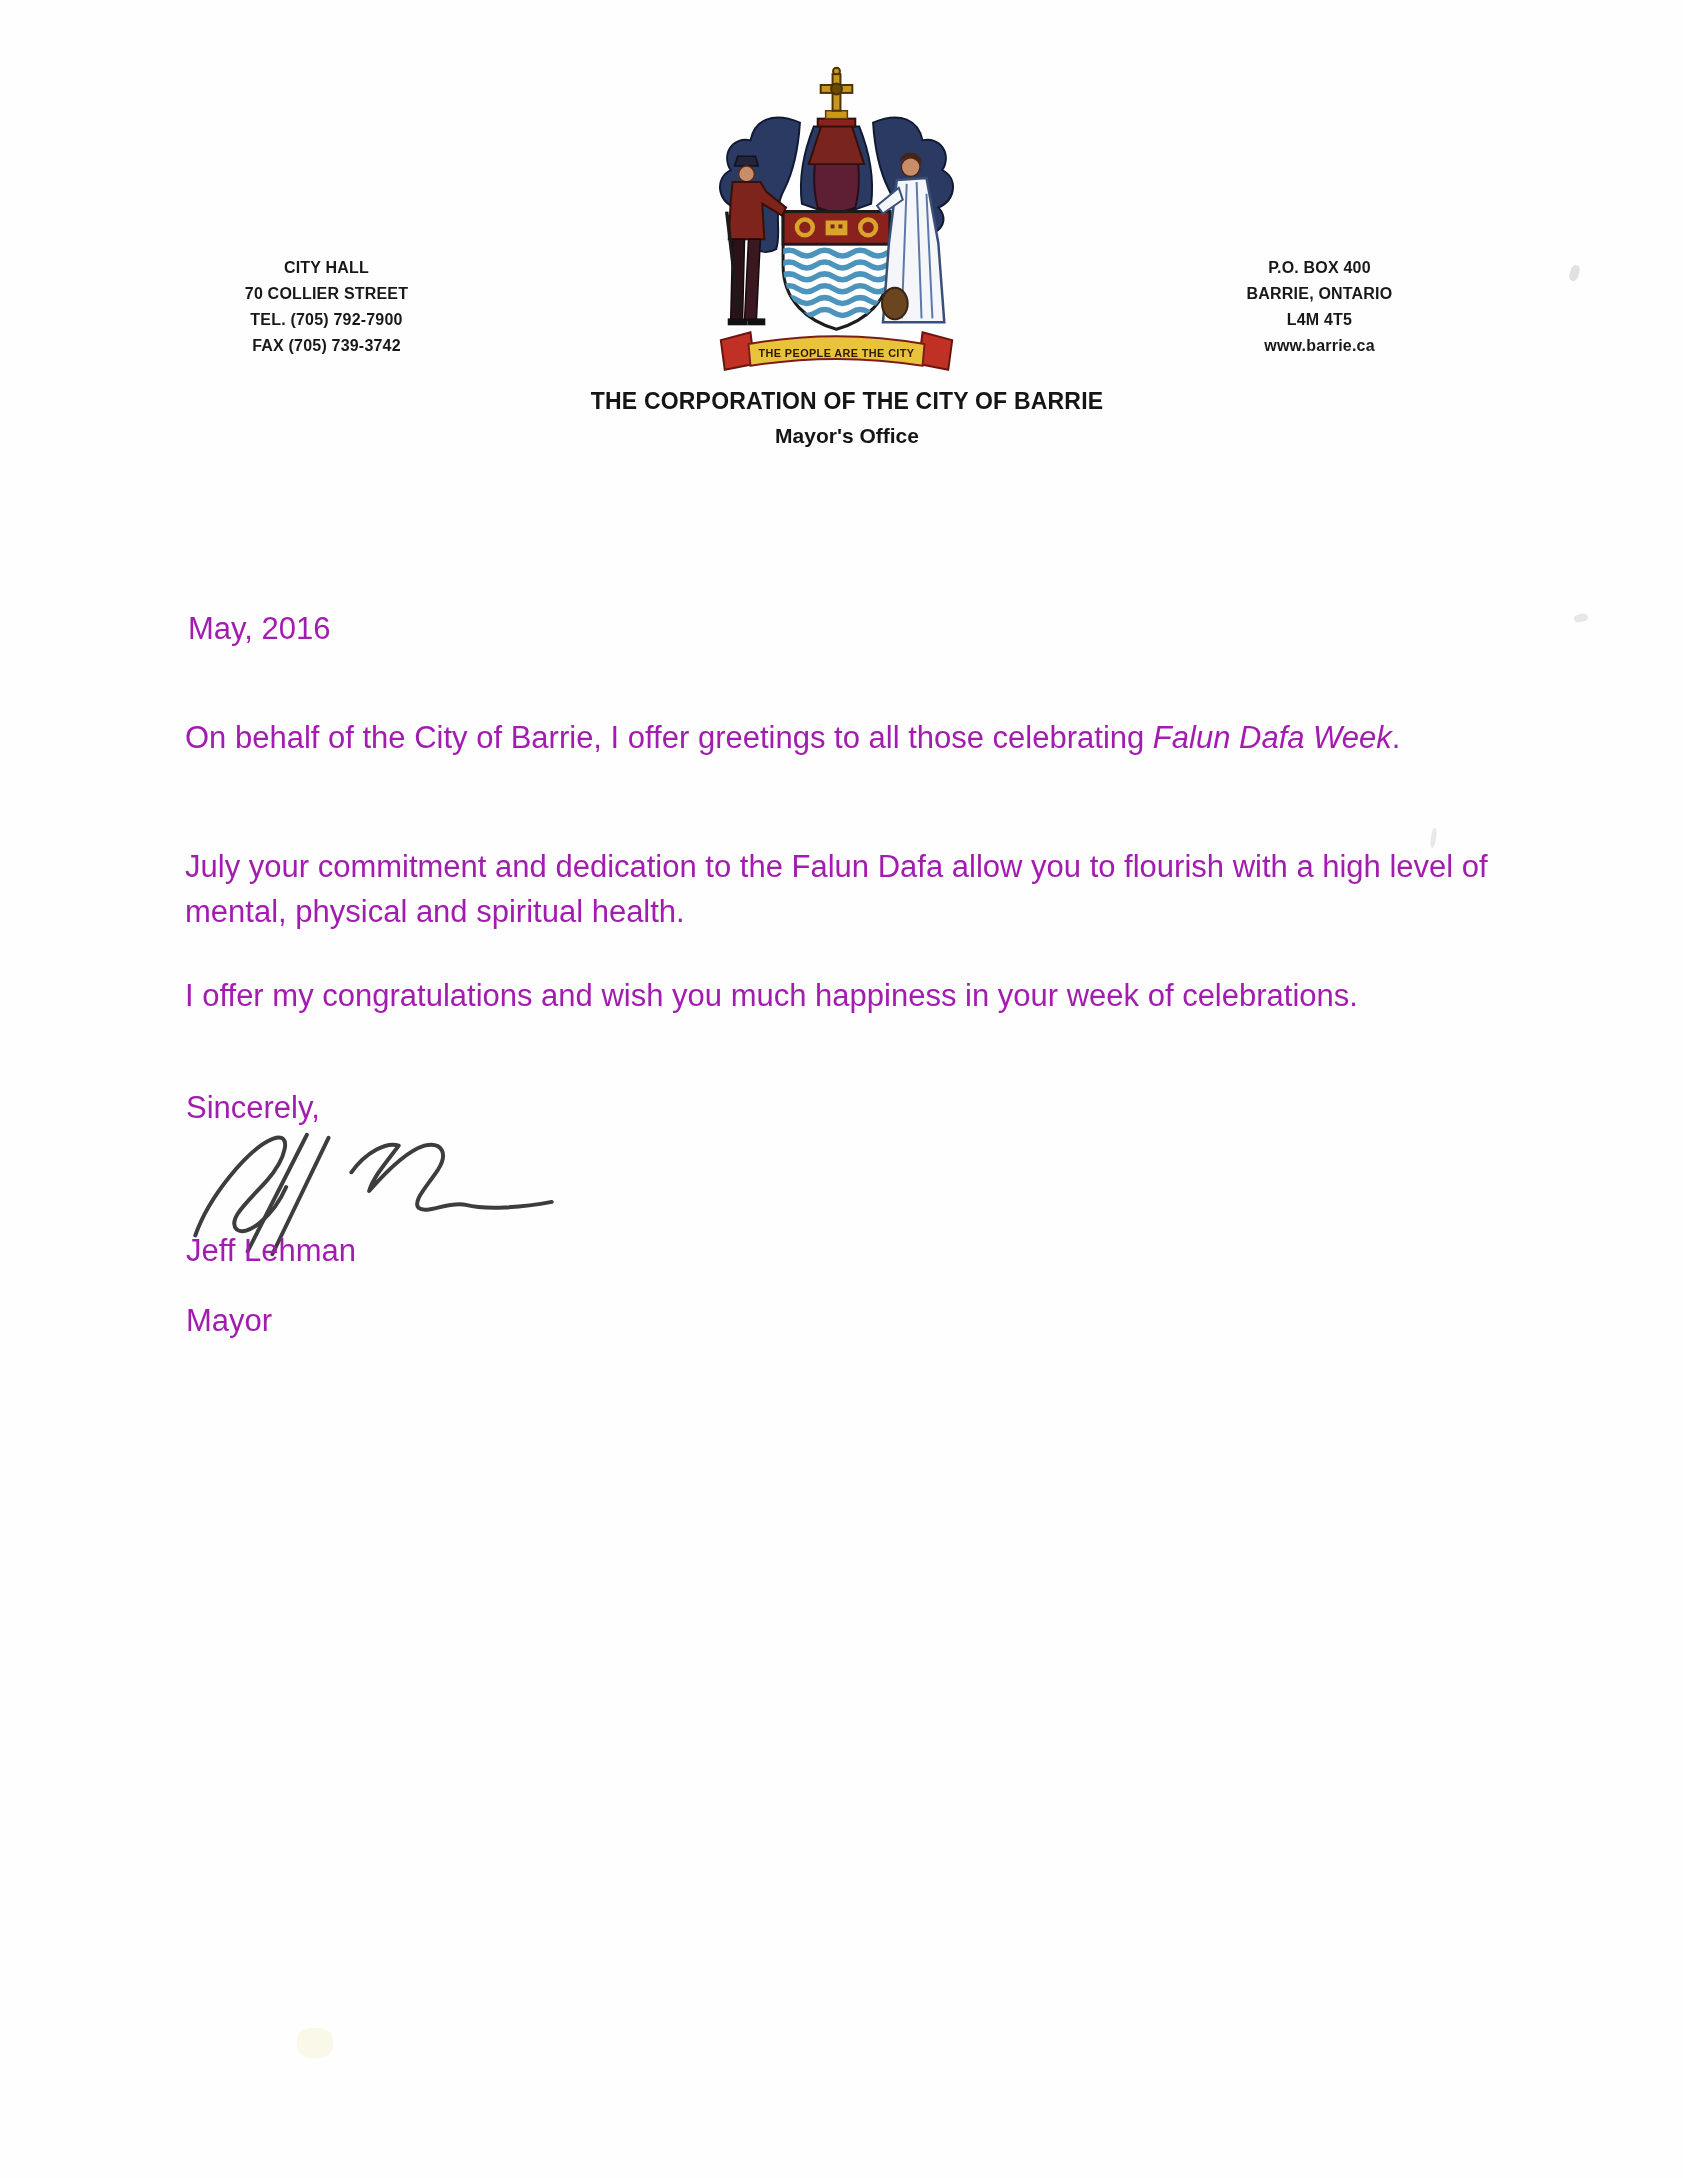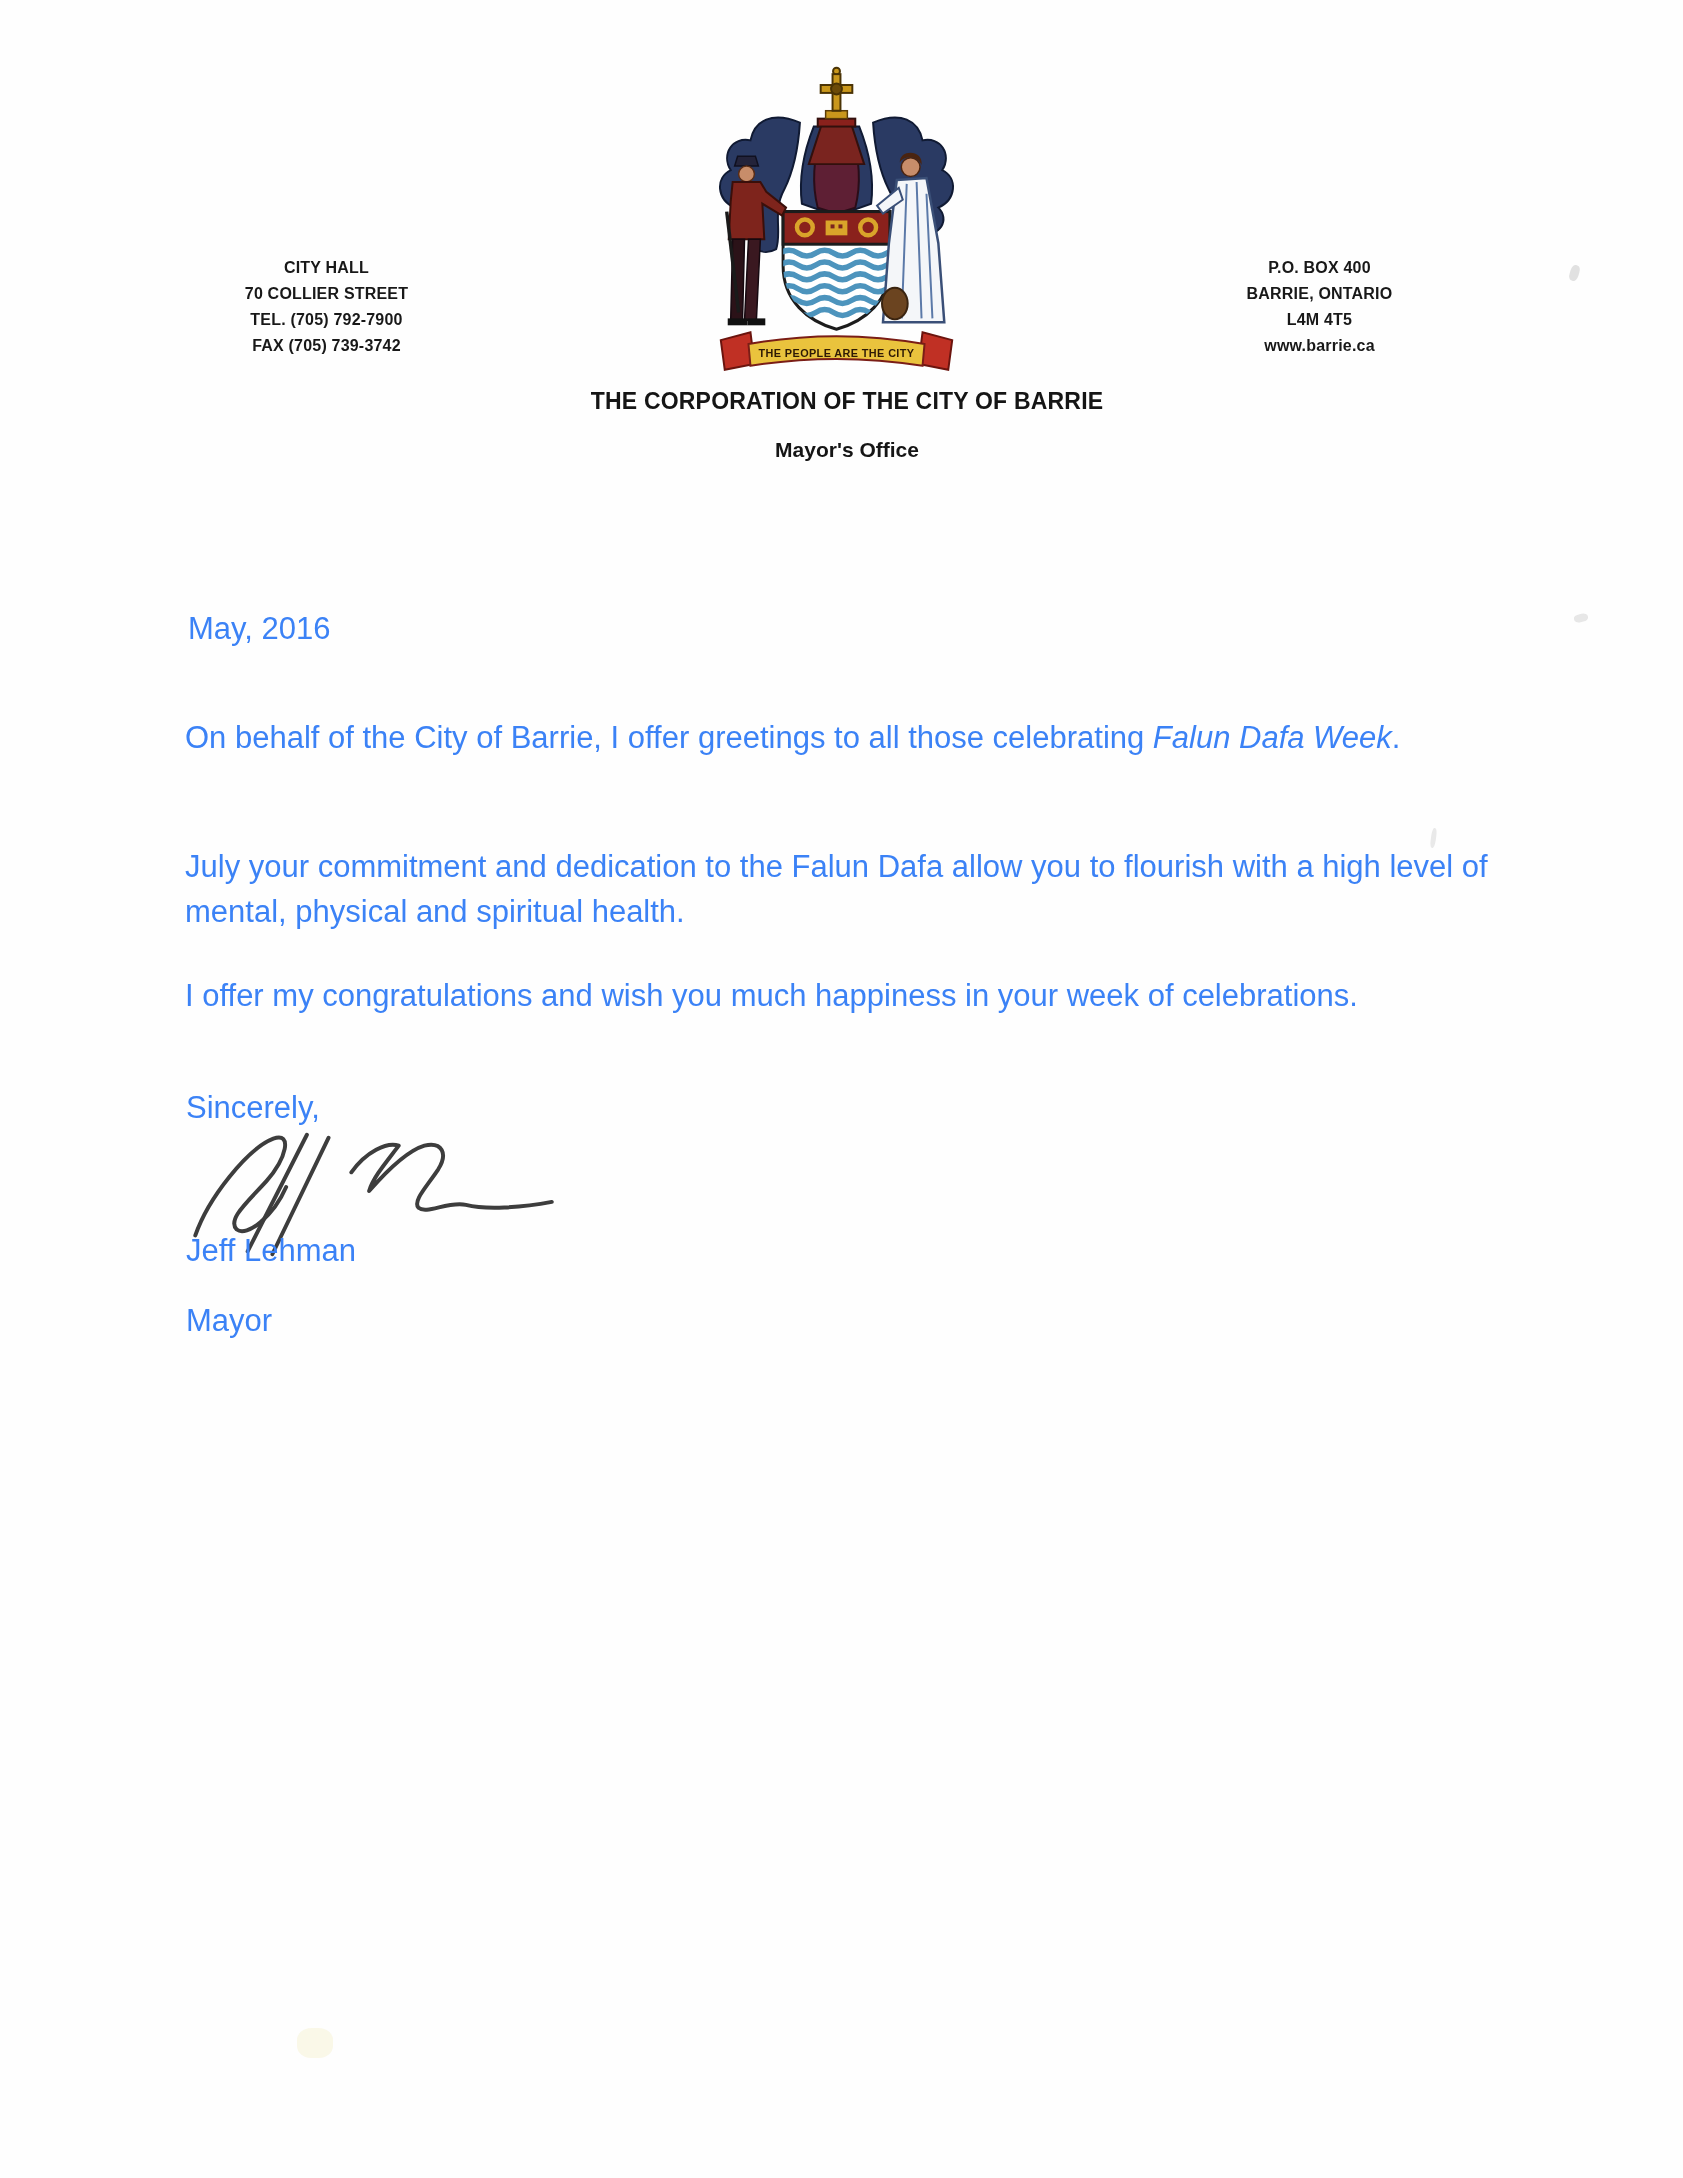--- a/index.html
+++ b/index.html
@@ -19,26 +19,26 @@
     font-size:16px;
     line-height:26px;
     color:#181818;
     letter-spacing:0.2px;
   }
   .org-block{
     left:347px;top:386px;width:1000px;
     text-align:center;color:#151515;
   }
   .org-line1{font-weight:bold;font-size:23px;line-height:30px;letter-spacing:0.2px;}
-  .org-line2{font-weight:bold;font-size:21px;line-height:28px;margin-top:20px;}
+  .org-line2{font-weight:bold;font-size:21px;line-height:28px;margin-top:6px;}
   
   .body-text{
     font-size:31px;
     line-height:45px;
-    color:#3b82f6;
+    color:#a21caf;
   }
   .para{width:1346px;}
   .ital{font-style:italic;}
   
   .artifact{position:absolute;border-radius:40%;pointer-events:none;}
   .a1{left:1570px;top:265px;width:9px;height:16px;background:#c8c8c8;opacity:.55;transform:rotate(18deg);}
   .a2{left:1574px;top:614px;width:14px;height:8px;background:#cfcfcf;opacity:.5;transform:rotate(-12deg);}
   .a3{left:1431px;top:828px;width:5px;height:20px;background:#d4d4d4;opacity:.5;transform:rotate(8deg);}
   .a4{left:297px;top:2028px;width:36px;height:30px;background:#f7f4d8;opacity:.6;}
 </style>

